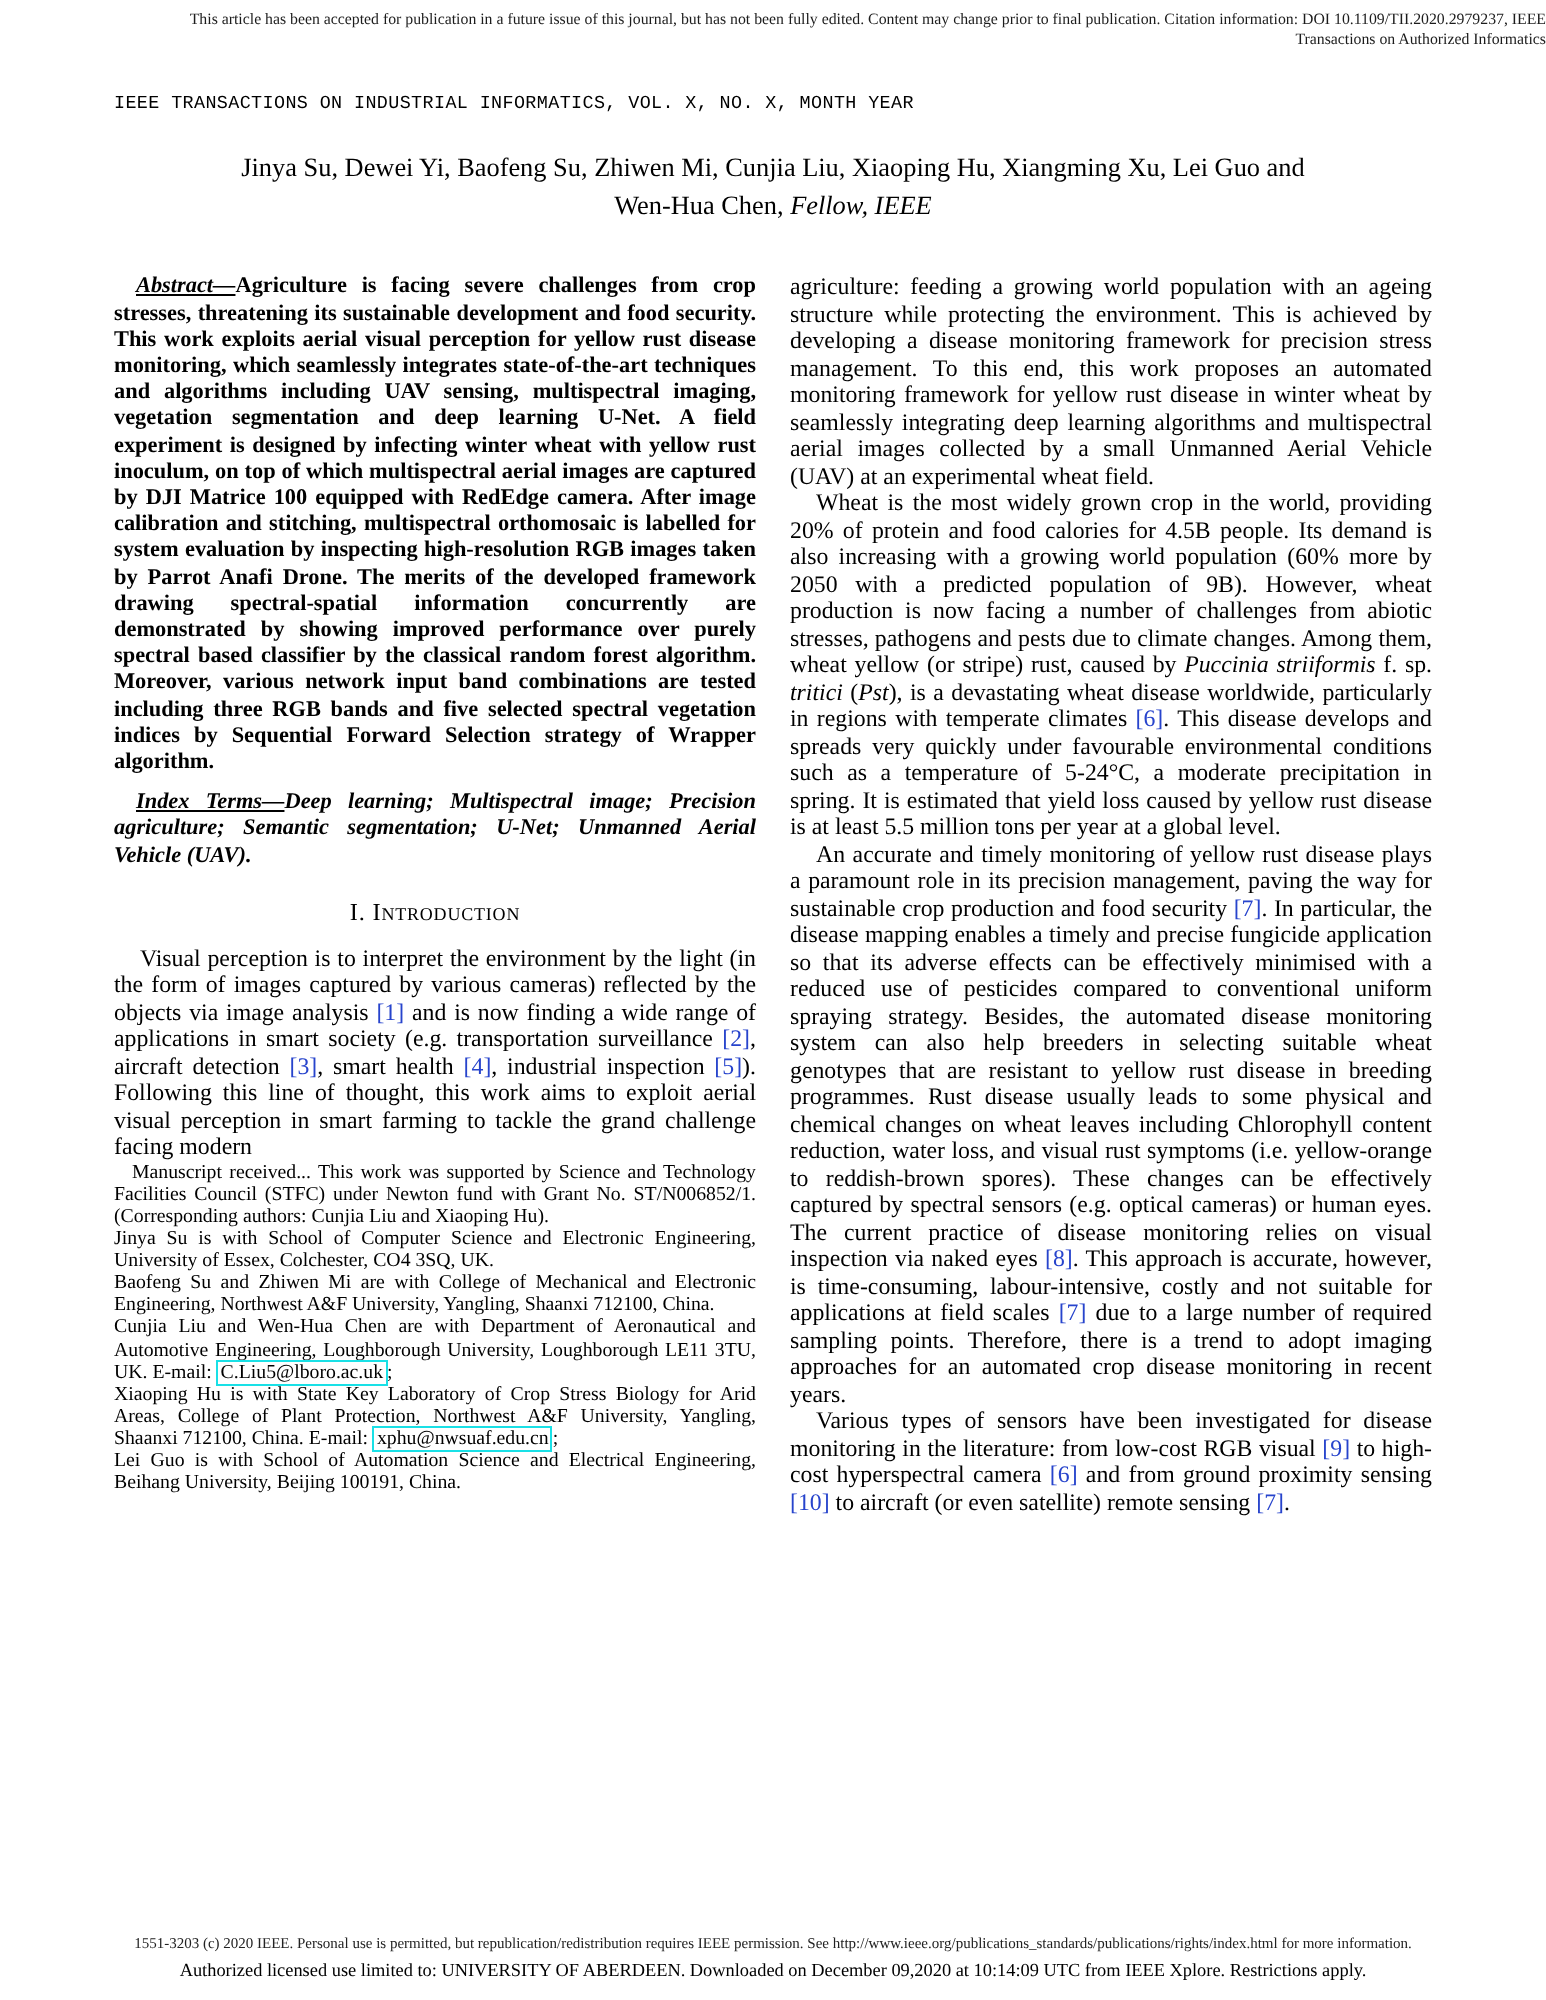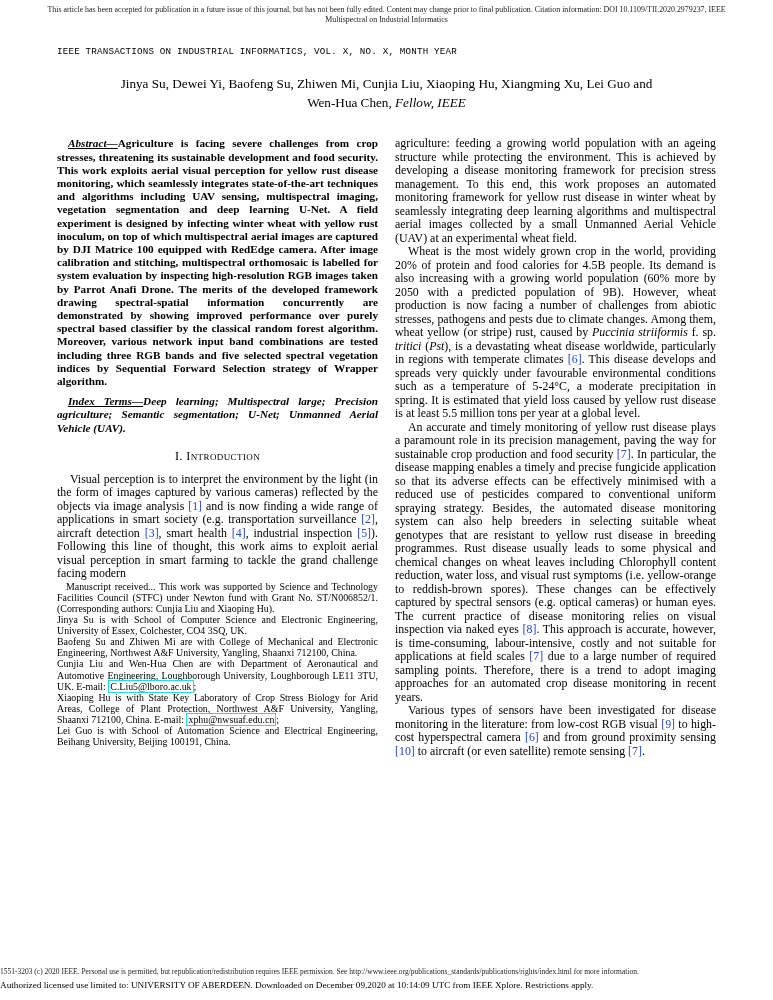--- a/index.html
+++ b/index.html
@@ -4,21 +4,21 @@
 <style>
   * { margin:0; padding:0; box-sizing:border-box; }
   html, body { background:#ffffff; }
   .page {
     width:773px; height:1000px; margin:0 auto; position:relative;
     background:#ffffff; color:#000;
     font-family:"Liberation Serif", serif;
     overflow:hidden;
   }
   .top-notice {
-    padding-top:5px; text-align:center;
+    padding-top:5px; text-align:right;
     font-size:7.9px; line-height:1.32; color:#1c1c1c;
   }
   .running-header {
     margin:20px 57px 0; font-size:9.2px; letter-spacing:0.2px; color:#000;font-family:Liberation Mono, monospace;
   }
   .paper-title {
     margin:28px 48px 0; text-align:center;
     font-family:"Liberation Sans", sans-serif; font-weight:400;
     font-size:28.5px; line-height:1.23; color:#000;
   }
@@ -50,49 +50,49 @@
   .footnotes p {
     font-size:9.9px; line-height:11.1px; text-align:justify;
   }
   .footnotes p.fn-first { text-indent:9px; }
   .cite { color:var(--citation_link, #2744cc); }
   .linkbox {
     border:1px solid var(--email_link_box, #19e0e6);
     padding:0 1px;
   }
   .page-footer {
-    position:absolute; left:0; right:0; bottom:9px; text-align:left;
+    position:absolute; left:0; right:0; bottom:9px; text-align:center;
   }
   .page-footer .f1 { font-size:7.5px; line-height:1.3; color:#222; }
   .page-footer .f2 { font-size:9.2px; line-height:1.35; margin-top:2px; color:#000; }
 </style>
 </head>
 <body>
 
 <div class="page">
 
   <div class="top-notice">
     <div>This article has been accepted for publication in a future issue of this journal, but has not been fully edited. Content may change prior to final publication. Citation information: DOI 10.1109/TII.2020.2979237, IEEE</div>
-    <div>Multispectral on Industrial Informatics</div>
+    <div>Transactions on Authorized Informatics</div>
   </div>
 
   <div class="running-header">IEEE TRANSACTIONS ON INDUSTRIAL INFORMATICS, VOL. X, NO. X, MONTH YEAR</div>
 
 
   <div class="authors">
     <span>Jinya Su, Dewei Yi, Baofeng Su, Zhiwen Mi, Cunjia Liu, Xiaoping Hu, Xiangming Xu, Lei Guo and</span><br>
     <span>Wen-Hua Chen, </span><span class="honorific">Fellow, IEEE</span>
   </div>
 
   <div class="columns">
 
     <div class="col">
       <p class="abstract"><span class="ab-label">Abstract—</span><span>Agriculture is facing severe challenges from crop stresses, threatening its sustainable development and food security. This work exploits aerial visual perception for yellow rust disease monitoring, which seamlessly integrates state-of-the-art techniques and algorithms including UAV sensing, multispectral imaging, vegetation segmentation and deep learning U-Net. A field experiment is designed by infecting winter wheat with yellow rust inoculum, on top of which multispectral aerial images are captured by DJI Matrice 100 equipped with RedEdge camera. After image calibration and stitching, multispectral orthomosaic is labelled for system evaluation by inspecting high-resolution RGB images taken by Parrot Anafi Drone. The merits of the developed framework drawing spectral-spatial information concurrently are demonstrated by showing improved performance over purely spectral based classifier by the classical random forest algorithm. Moreover, various network input band combinations are tested including three RGB bands and five selected spectral vegetation indices by Sequential Forward Selection strategy of Wrapper algorithm.</span></p>
 
-      <p class="index-terms"><span class="ab-label">Index Terms—</span><span class="it-text">Deep learning; Multispectral large; Precision agriculture; Semantic segmentation; U-Net; Unmanned Aerial Vehicle (UAV).</span></p>
+      <p class="index-terms"><span class="ab-label">Index Terms—</span><span class="it-text">Deep learning; Multispectral image; Precision agriculture; Semantic segmentation; U-Net; Unmanned Aerial Vehicle (UAV).</span></p>
 
       <h2 class="section-heading"><span>I.</span>&nbsp;<span class="sc">Introduction</span></h2>
 
       <p class="body-par indent">Visual perception is to interpret the environment by the light (in the form of images captured by various cameras) reflected by the objects via image analysis <span class="cite">[1]</span> and is now finding a wide range of applications in smart society (e.g. transportation surveillance <span class="cite">[2]</span>, aircraft detection <span class="cite">[3]</span>, smart health <span class="cite">[4]</span>, industrial inspection <span class="cite">[5]</span>). Following this line of thought, this work aims to exploit aerial visual perception in smart farming to tackle the grand challenge facing modern</p>
 
       <div class="footnotes">
         <p class="fn-first">Manuscript received... This work was supported by Science and Technology Facilities Council (STFC) under Newton fund with Grant No. ST/N006852/1. (Corresponding authors: Cunjia Liu and Xiaoping Hu).</p>
         <p>Jinya Su is with School of Computer Science and Electronic Engineering, University of Essex, Colchester, CO4 3SQ, UK.</p>
         <p>Baofeng Su and Zhiwen Mi are with College of Mechanical and Electronic Engineering, Northwest A&amp;F University, Yangling, Shaanxi 712100, China.</p>
         <p>Cunjia Liu and Wen-Hua Chen are with Department of Aeronautical and Automotive Engineering, Loughborough University, Loughborough LE11 3TU, UK. E-mail: <span class="linkbox">C.Liu5@lboro.ac.uk</span>;</p>

